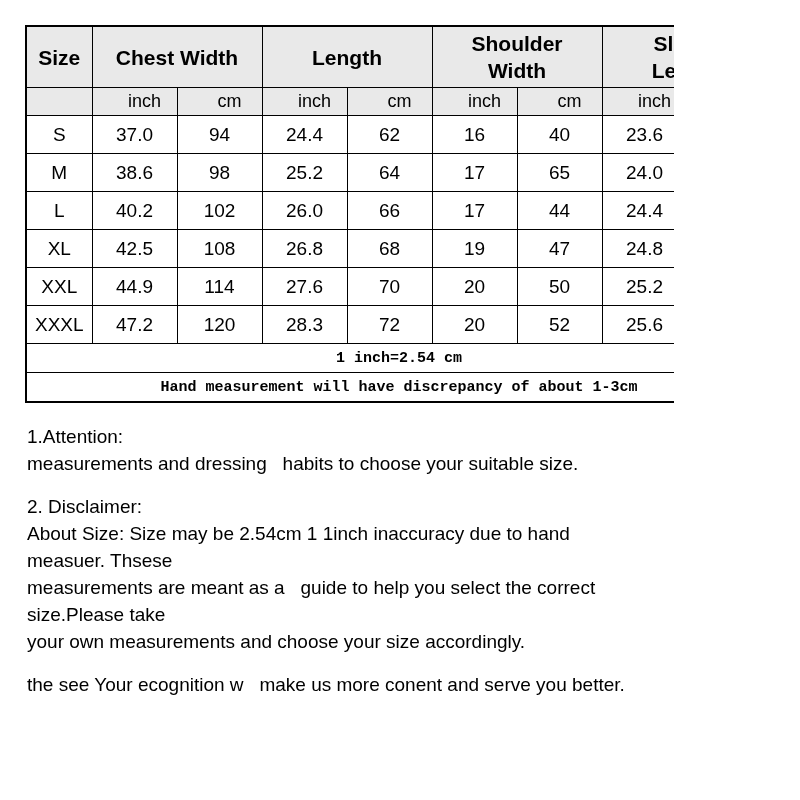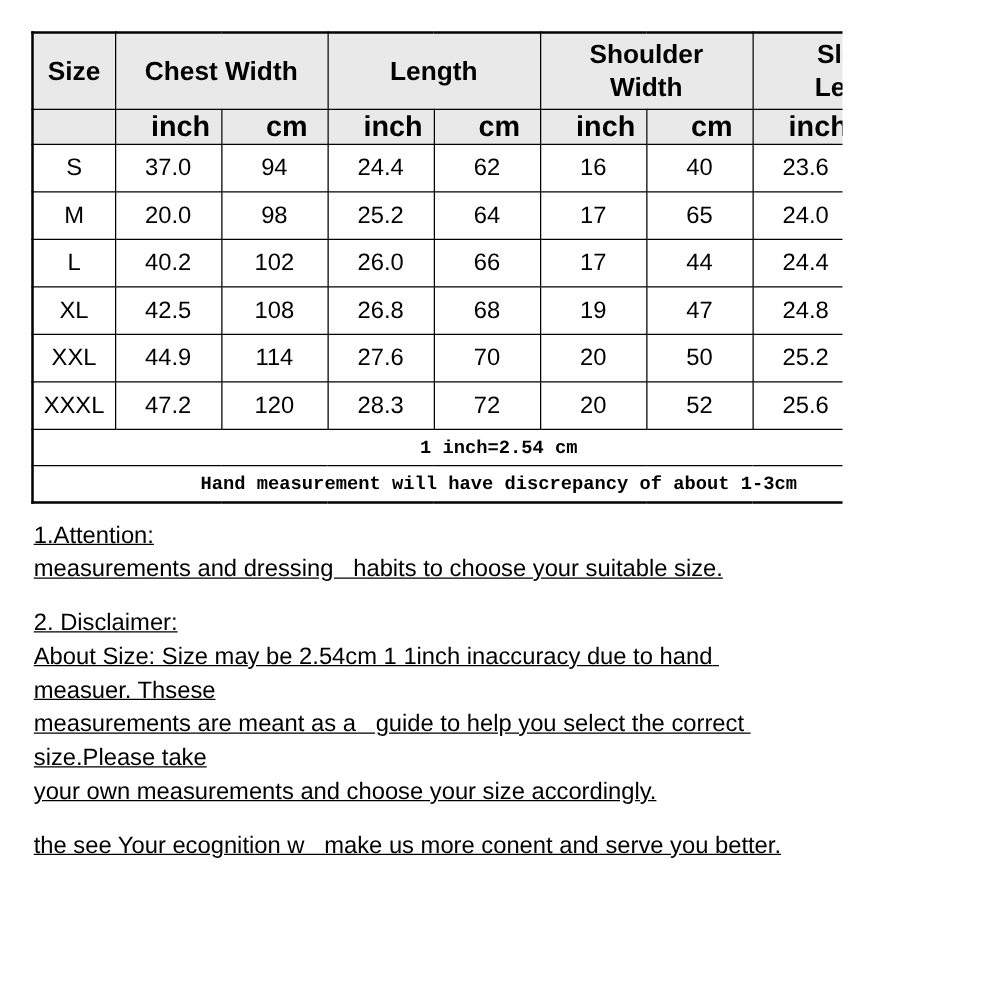--- a/index.html
+++ b/index.html
@@ -41,41 +41,40 @@
     height: 60px;
     background: var(--header-bg, #e9e9e9);
     font-size: 21px;
     font-weight: bold;
     line-height: 27px;
     white-space: pre-line;
   }
   tr.unit-header th {
     height: 27px;
     background: var(--header-bg, #e9e9e9);
-    font-size: 23px;
-    font-weight: bold;
+    font-size: 18px;
+    font-weight: normal;
     padding-left: 20px;
   }
   tr.data-row td {
     height: 37px;
     background: #ffffff;
     font-size: 19px;
   }
   tr.note-row td {
     height: 28px;
     background: #ffffff;
     font-family: "Liberation Mono", monospace;
     font-weight: bold;
     font-size: 15px;
   }
 
   
   .notes-section {
-    margin: 12px 30px 0 27px;
-    text-decoration: underline;
+    margin: 20px 30px 0 27px;
   }
   .para {
     margin: 0 0 16px 0;
   }
   .para .line {
     font-size: 19px;
     line-height: 27px;
     white-space: pre-wrap;
   }
 </style>
@@ -127,21 +126,21 @@
       <td>24.4</td>
       <td>62</td>
       <td>16</td>
       <td>40</td>
       <td>23.6</td>
       <td>60</td>
     </tr>
 
     <tr class="data-row">
       <td>M</td>
-      <td>20.0</td>
+      <td>38.6</td>
       <td>98</td>
       <td>25.2</td>
       <td>64</td>
       <td>17</td>
       <td>65</td>
       <td>24.0</td>
       <td>61</td>
     </tr>
 
     <tr class="data-row">

